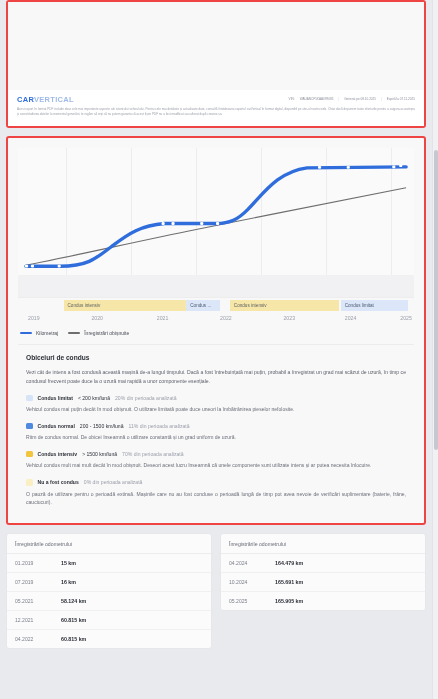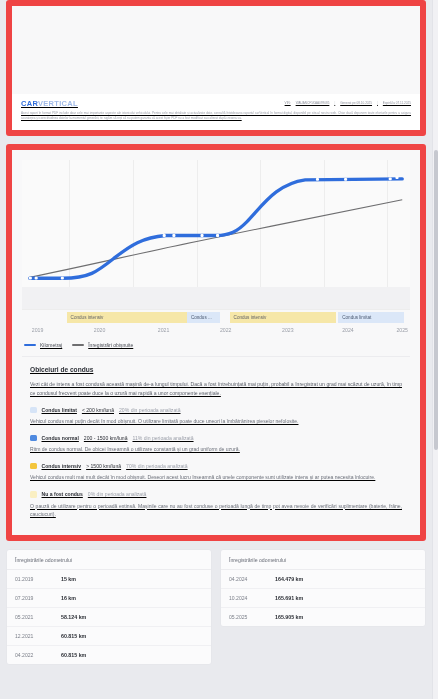--- a/index.html
+++ b/index.html
@@ -17,23 +17,22 @@
   }
   .page-col {
     position: absolute;
     left: 6px; top: 0; width: 420px;
     display: flex; flex-direction: column; gap: 8px;
   }
 
   
   .card {
     background: #f8f8f9;
-    border: 6px solid #ef4444;
+    border: 2px solid #ef4444;
     border-radius: 3px;
-    text-decoration: underline;
   }
 
   
   .header-card { padding: 0; }
   .header-blank { height: 88px; background: #f8f8f9; }
   .header-inner { padding: 5px 9px 9px 9px; background:#fff; }
   .header-top {
     display: flex; align-items: flex-start; justify-content: space-between;
   }
   .logo {

